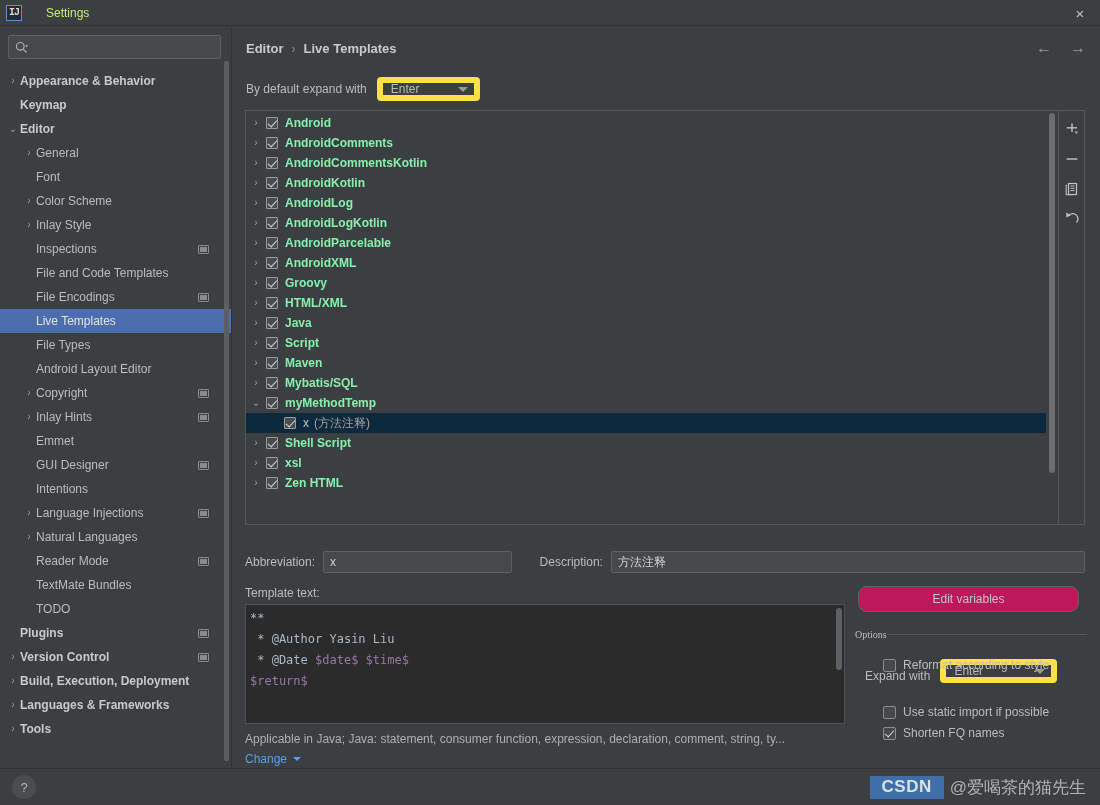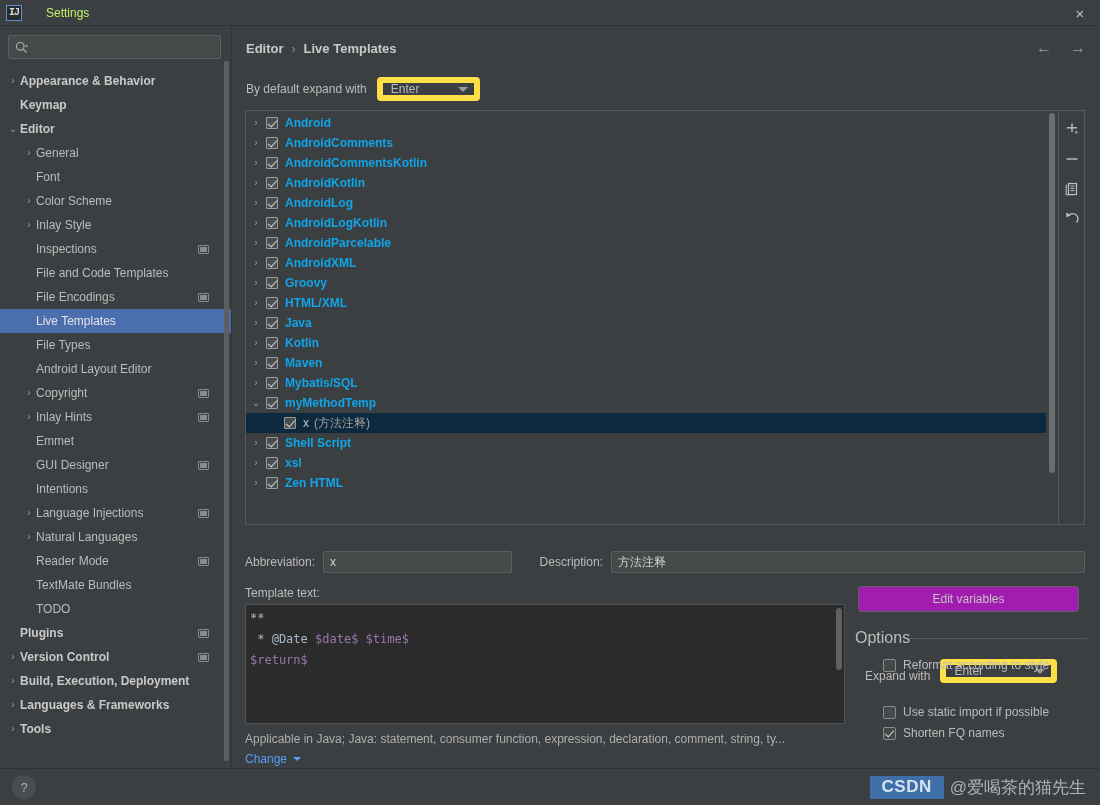--- a/index.html
+++ b/index.html
@@ -118,21 +118,21 @@
   .cb {
     width: 12px; height: 12px; flex: none; margin-right: 7px;
     border: 1px solid #9a9a9a; background: #4a4d4e; border-radius: 1px;
     position: relative;
   }
   .cb.checked::after {
     content: ''; position: absolute; left: 3px; top: 0px;
     width: 4px; height: 8px; border: solid #d6d6d6;
     border-width: 0 1.6px 1.6px 0; transform: rotate(42deg);
   }
-  .t-label { font-size: 12px; font-weight: bold; color: #0ea5e9; white-space: nowrap; }
+  .t-label { font-size: 12px; font-weight: bold; color: #86efac; white-space: nowrap; }
   .t-label.child { font-weight: normal; color: #c2c2c2; }
   .t-desc { color: #9f9f9f; font-weight: normal; }
 
   .tmpl-scrolltrack {
     position: absolute; right: 26px; top: 0; width: 12px; bottom: 0; background: #3c3f41;
   }
   .tmpl-thumb {
     position: absolute; left: 3px; top: 2px; width: 6px; height: 360px;
     background: #6b6e70; border-radius: 3px;
   }
@@ -181,29 +181,29 @@
   }
   .change-caret {
     width: 0; height: 0; margin-left: 6px;
     border-left: 4px solid transparent; border-right: 4px solid transparent;
     border-top: 4px solid #589df6;
   }
 
   
   .edit-vars-btn {
     position: absolute; left: 625px; top: 559px; width: 221px; height: 26px;
-    background: #a21caf; border: 1px solid #5e6264; border-radius: 3px;
+    background: #be185d; border: 1px solid #5e6264; border-radius: 9px;
     color: #c4c4c4; font-size: 12px; cursor: pointer;
     font-family: "Liberation Sans", sans-serif;
   }
   .options-head {
     position: absolute; left: 622px; top: 602px; width: 232px;
     display: flex; align-items: center;
   }
-  .options-title { font-size: 16px; color: #bbbbbb; margin-right: 0; white-space: nowrap; }
+  .options-title { font-size: 10px; color: #bbbbbb; margin-right: 0; white-space: nowrap; font-family: Liberation Serif, serif; }
   .options-rule { flex: 1; height: 1px; background: #555759; }
   .expand-with-row { position: absolute; left: 632px; top: 632px; display: flex; align-items: flex-end; }
   .ew-label { font-size: 12px; color: #bbbbbb; margin-right: 10px; }
   .opt-cb-row {
     position: absolute; left: 650px; display: flex; align-items: center; cursor: pointer;
   }
   .opt-cb {
     width: 13px; height: 13px; margin-right: 7px; border: 1px solid #8a8c8e;
     background: #45494a; border-radius: 2px; position: relative; flex: none;
   }
@@ -454,21 +454,21 @@
             <span class="t-label">HTML/XML</span>
           </div>
           <div class="t-row">
             <span class="t-arrow">›</span>
             <span class="cb checked"></span>
             <span class="t-label">Java</span>
           </div>
           <div class="t-row">
             <span class="t-arrow">›</span>
             <span class="cb checked"></span>
-            <span class="t-label">Kotlin</span>
+            <span class="t-label">Script</span>
           </div>
           <div class="t-row">
             <span class="t-arrow">›</span>
             <span class="cb checked"></span>
             <span class="t-label">Maven</span>
           </div>
           <div class="t-row">
             <span class="t-arrow">›</span>
             <span class="cb checked"></span>
             <span class="t-label">Mybatis/SQL</span>
@@ -536,21 +536,21 @@
 
     <div class="field-row">
       <span class="f-label">Abbreviation:</span>
       <input class="f-input" id="abbrev-input" value="x" style="">
       <span class="f-label">Description:</span>
       <input class="f-input" id="desc-input" value="方法注释" style="">
     </div>
 
     <div class="tt-label">Template text:</div>
     <div class="tt-box">
-      <div class="tt-code" id="template-code"><div><span>**</span></div><div><span> * @Date </span><span class="tt-var">$date$ $time$</span></div><div><span class="tt-var">$return$</span></div></div>
+      <div class="tt-code" id="template-code"><div><span>**</span></div><div><span> * @Author Yasin Liu</span></div><div><span> * @Date </span><span class="tt-var">$date$ $time$</span></div><div><span class="tt-var">$return$</span></div></div>
       <div class="tt-scroll"></div>
     </div>
 
     <div class="applicable">Applicable in Java; Java: statement, consumer function, expression, declaration, comment, string, ty...</div>
     <div class="change-link">
       <span>Change</span>
       <span class="change-caret"></span>
     </div>
 
     <button class="edit-vars-btn">Edit variables</button>

